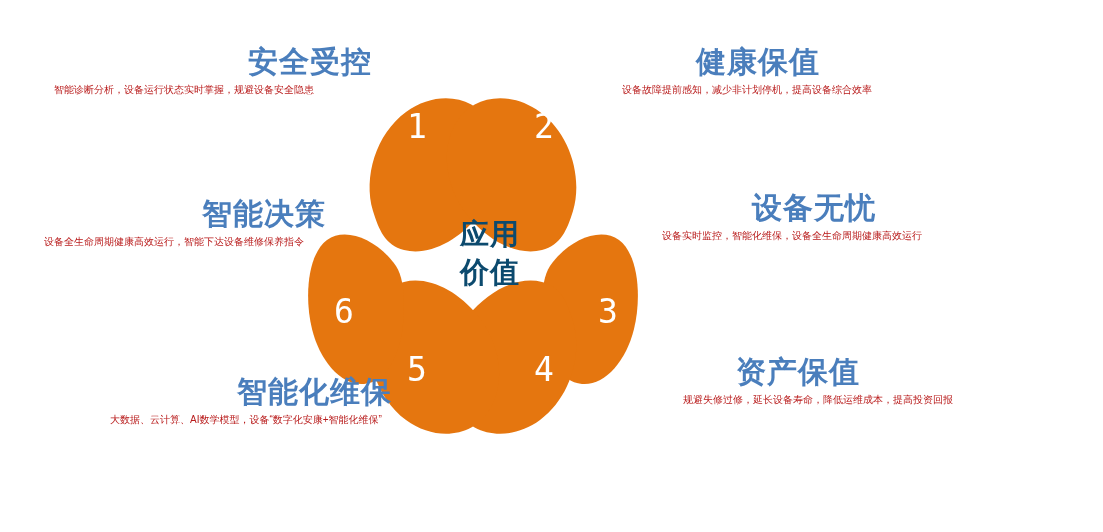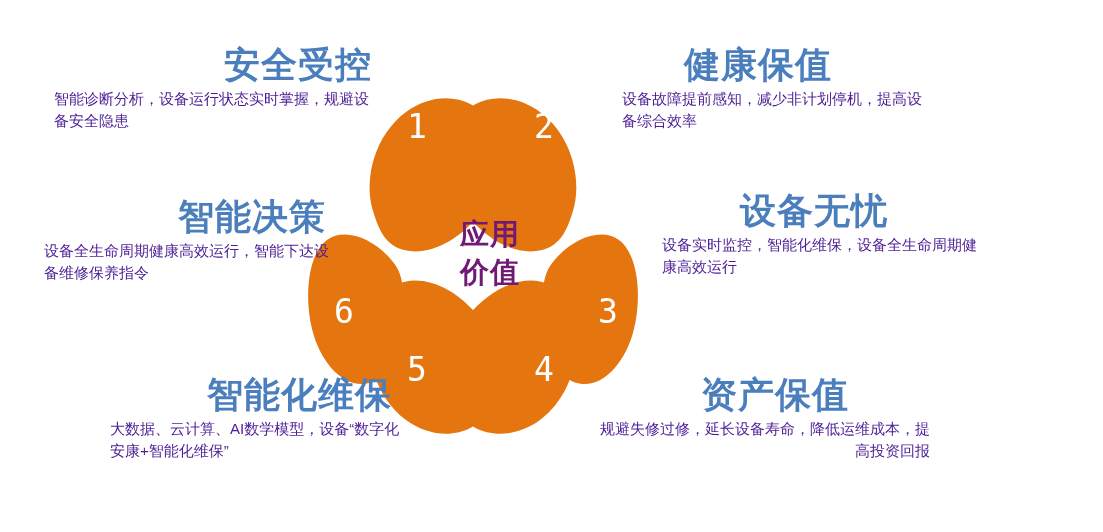--- a/index.html
+++ b/index.html
@@ -42,54 +42,54 @@
     user-select: none;
   }
 
   
   #center-label {
     position: absolute;
     left: 430px;
     top: 216px;
     width: 120px;
     text-align: center;
-    color: #701a75;
+    color: #0c4a6e;
     font-size: 29px;
     font-weight: bold;
     line-height: 1.30;
     letter-spacing: 1px;
   }
 
   
   .block {
     position: absolute;
   }
   .block .head {
     color: #4A7EBC;
     font-weight: bold;
-    font-size: 36px;
+    font-size: 30px;
     line-height: 1.05;
     letter-spacing: 1px;
     white-space: nowrap;
   }
   .block .body {
-    color: #4c1d95;
-    font-size: 15px;
+    color: #b91c1c;
+    font-size: 10px;
     line-height: 1.50;
     margin-top: 4px;
   }
   .align-right .head { text-align: right; }
   .align-right .body { text-align: left; }
   .align-left  .head { text-align: center; }
 
   
   #blk-1 { left: 54px;  top: 46px;  width: 320px; }
   #blk-2 { left: 588px; top: 46px;  width: 340px; }
   #blk-3 { left: 648px; top: 192px; width: 330px; }
-  #blk-4 { left: 600px; top: 356px; width: 330px; margin-top: 20px; }
+  #blk-4 { left: 623px; top: 356px; width: 330px; }
   #blk-5 { left: 110px; top: 376px; width: 290px; }
   #blk-6 { left: 44px;  top: 198px; width: 290px; }
 
   #blk-1 .head { margin-right: 2px; }
   #blk-2 .body { margin-left: 34px; }
   #blk-3 .head { margin-left: 2px; }
   #blk-3 .body { margin-left: 14px; }
   #blk-4 .head { margin-left: 20px; }
   #blk-4 .body { margin-left: 0px; text-align: right; }
   #blk-5 .head { margin-right: 8px; }

